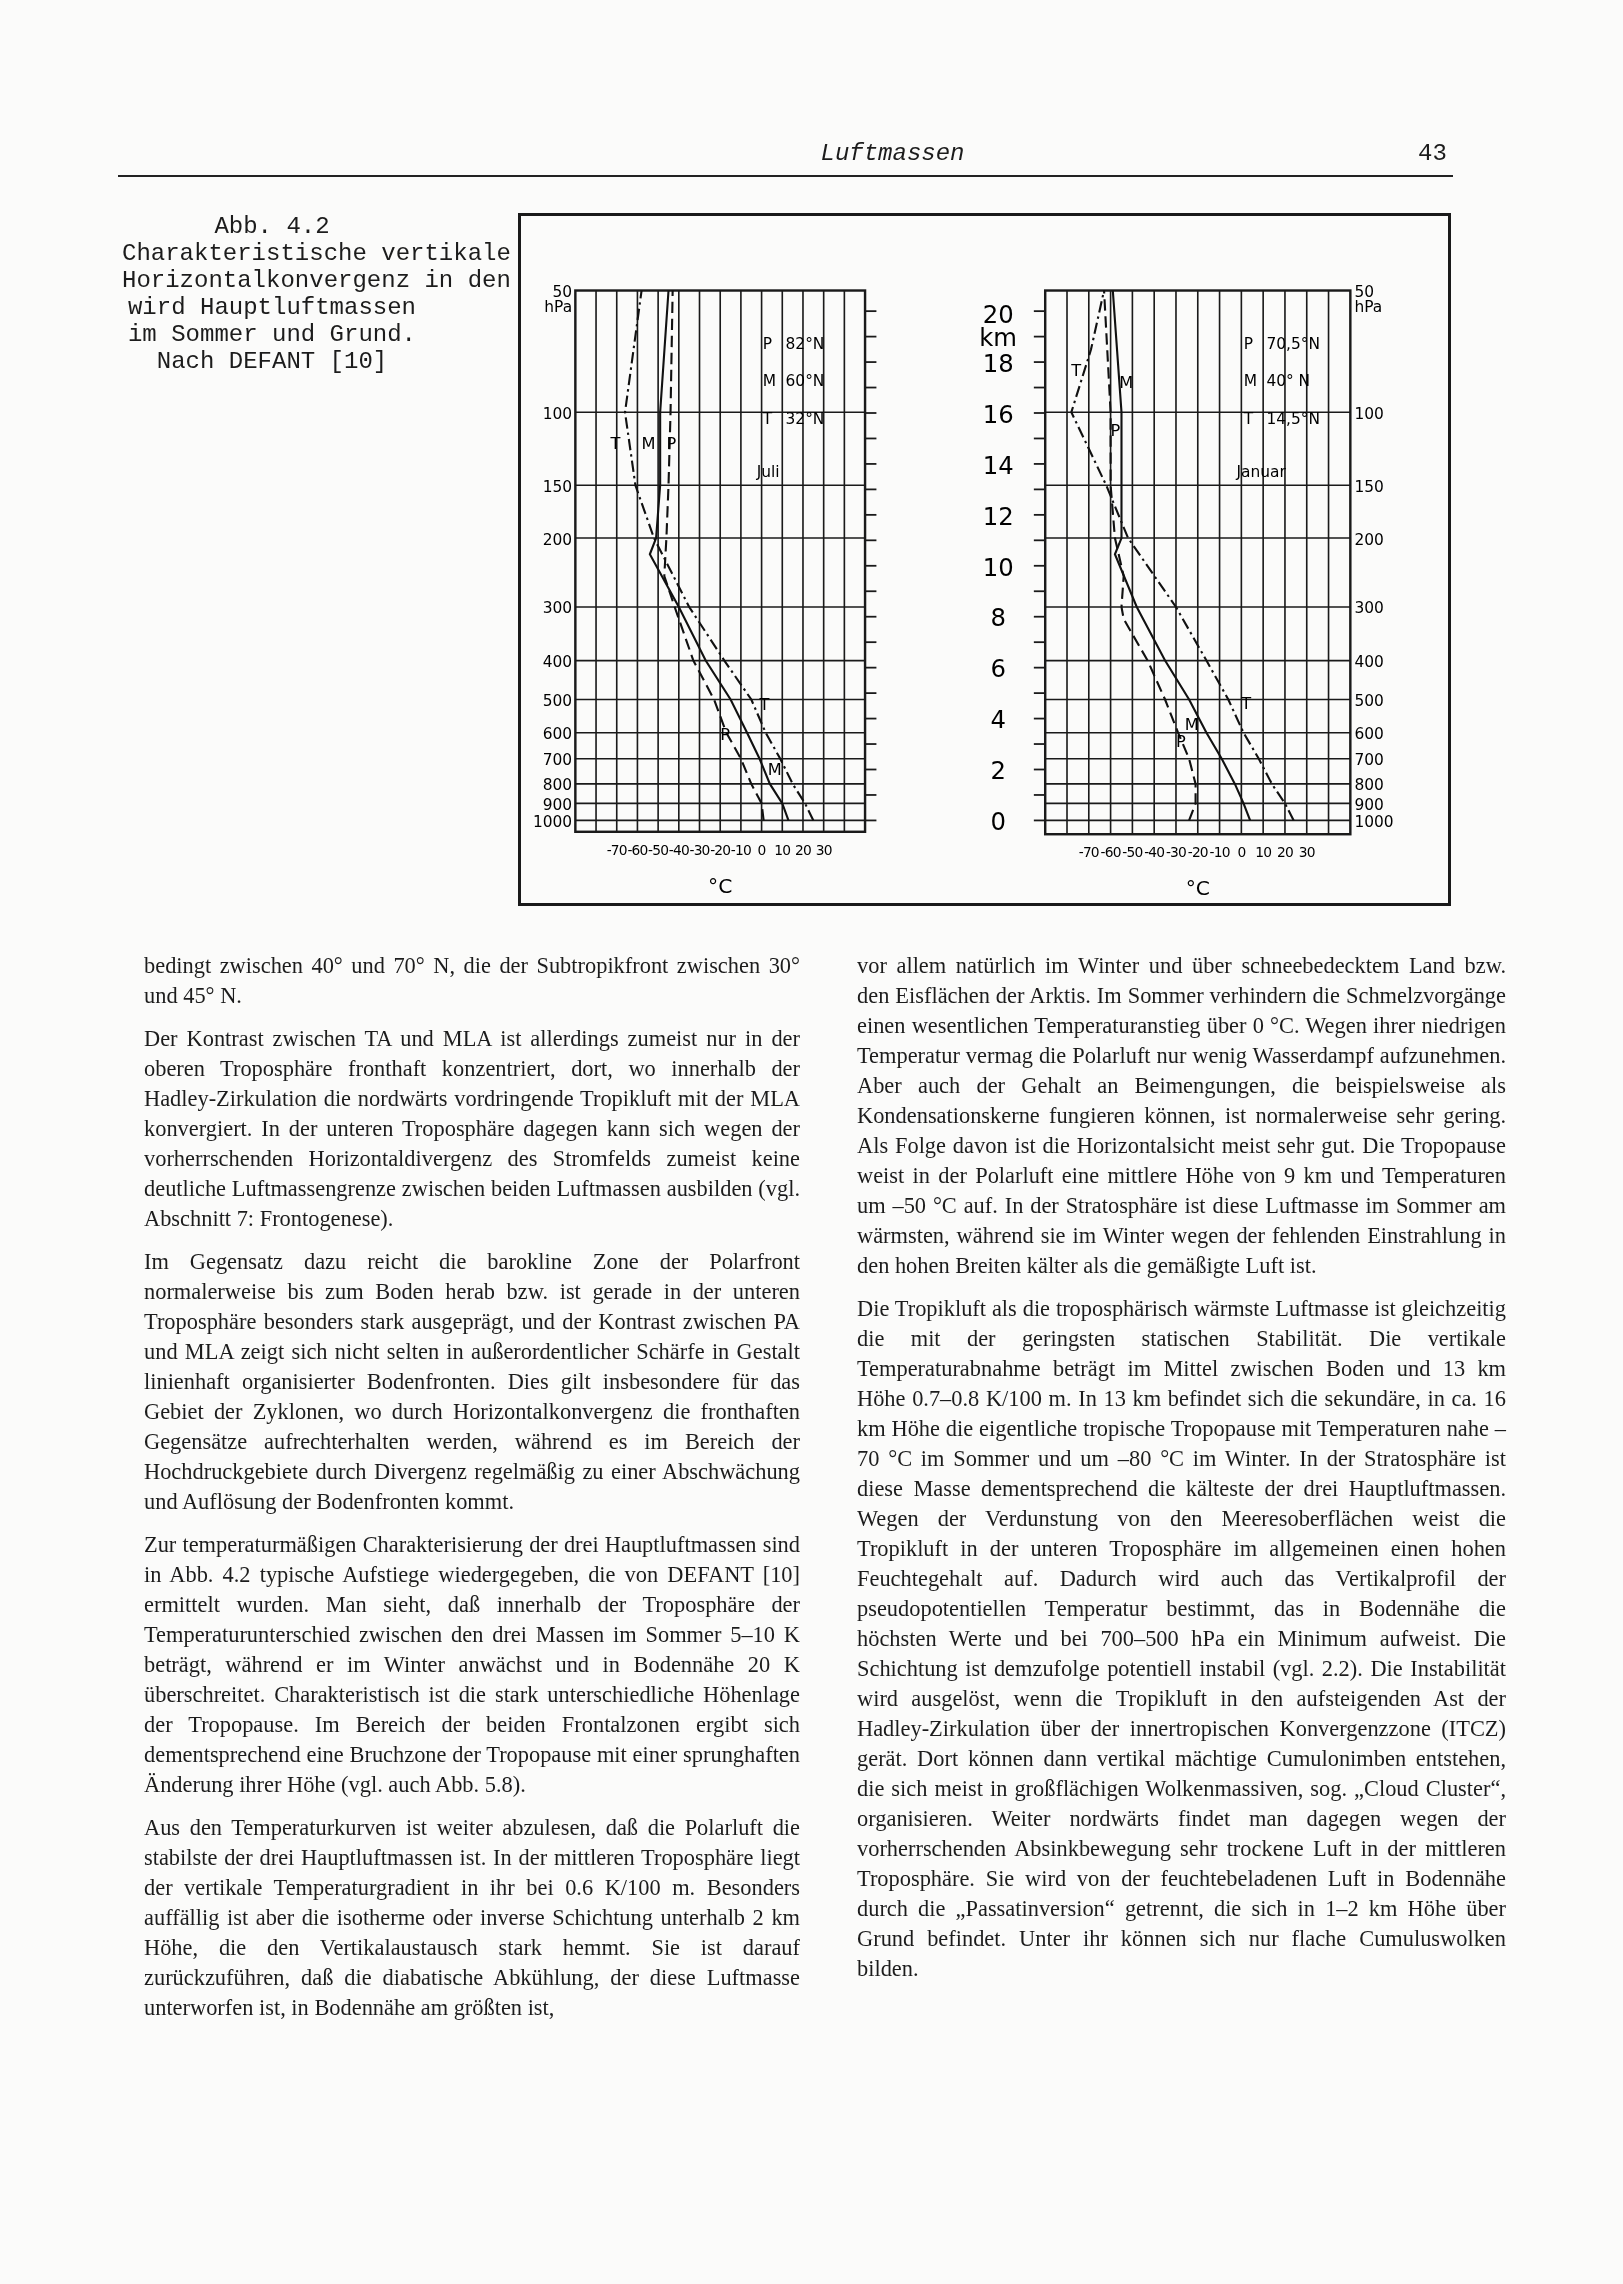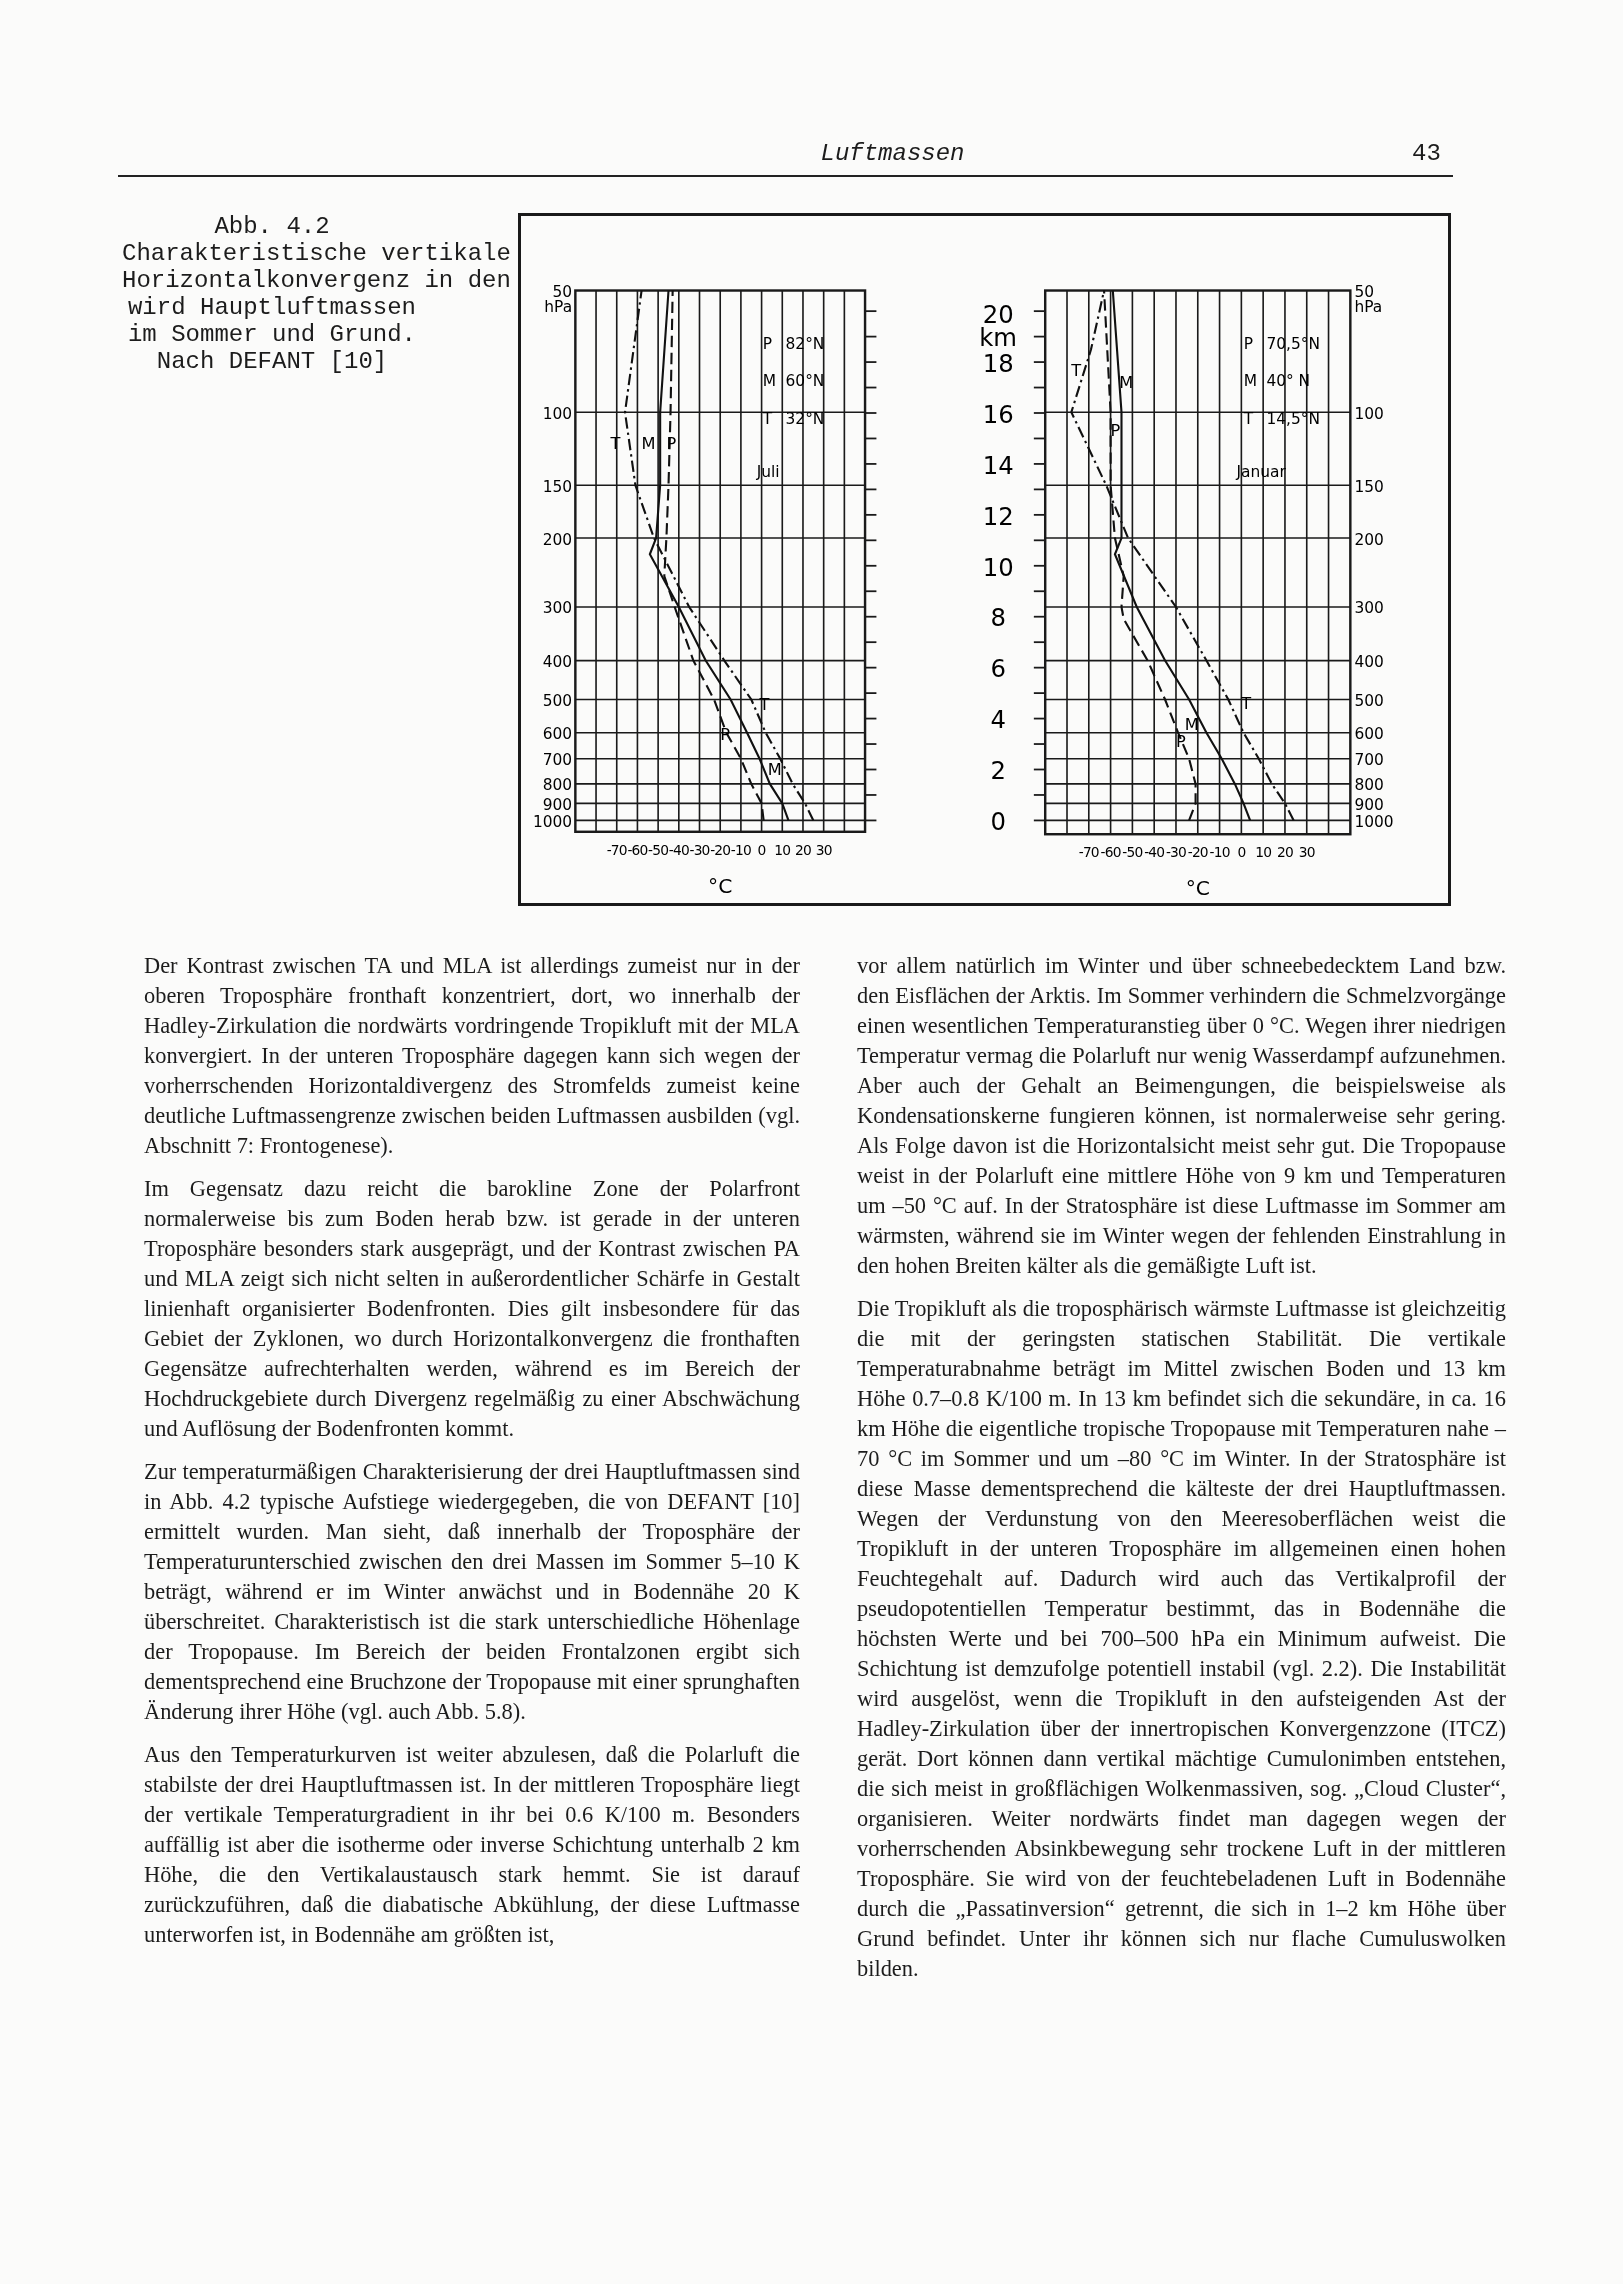--- a/index.html
+++ b/index.html
@@ -1,20 +1,20 @@
 <!DOCTYPE html>
 <html style="font-size:13px"><head>
 <meta charset="utf-8">
 <style>
   html, body { margin:0; padding:0; background:#fbfbfa; }
   body { width:1623px; height:2284px; position:relative; overflow:hidden;
          font-family:"Liberation Serif","DejaVu Serif",serif; color:#1c1c1c; }
   .abs { position:absolute;font-family:Liberation Mono, monospace; }
   .running-title { left:714px; top:140px; width:357px; text-align:center; font-style:italic; font-size:24px; }
-  .page-number { left:1412px; top:140px; width:41px; text-align:left; font-size:24px; }
+  .page-number { left:1412px; top:140px; width:41px; text-align:center; font-size:24px; }
   .header-rule { left:118px; top:175px; width:1335px; height:2.4px; background:#222; }
   .caption { left:122px; top:213px; width:300px; text-align:center; font-size:24px; line-height:27px; }
   .caption div { white-space:nowrap; }
   .figure-box { left:518px; top:213px; width:933px; height:693px; border:3.2px solid #1a1a1a; box-sizing:border-box; }
   svg.chart { position:absolute; left:0; top:0; }
   .col { position:absolute; font-size:22.4px; line-height:30px; text-align:justify; hyphens:none; }
   .col p { margin:0 0 13px 0; }
   .col-left { left:144px; top:951px; width:656px; }
   .col-right { left:822px; top:951px; width:649px;margin-left:35px; }
   .chart-font { font-family:"DejaVu Sans","Liberation Sans",sans-serif; }
@@ -226,20 +226,21 @@
       <text x="1320.2285714285715" y="463" font-size="20">T</text>
       <text x="1379.3142857142857" y="478" font-size="20">M</text>
       <text x="1368.5714285714287" y="537" font-size="20">P</text>
       <text x="1529.7142857142858" y="874" font-size="20">T</text>
       <text x="1459.8857142857144" y="900" font-size="20">M</text>
       <text x="1449.142857142857" y="920" font-size="20">P</text>
     </g>
 </svg>
 
 <div class="col col-left">
+  <p>bedingt zwischen 40° und 70° N, die der Subtropikfront zwischen 30° und 45° N.</p>
   <p>Der Kontrast zwischen TA und MLA ist allerdings zumeist nur in der oberen Troposphäre fronthaft konzentriert, dort, wo innerhalb der Hadley-Zirkulation die nordwärts vordringende Tropikluft mit der MLA konvergiert. In der unteren Troposphäre dagegen kann sich wegen der vorherrschenden Horizontaldivergenz des Stromfelds zumeist keine deutliche Luftmassengrenze zwischen beiden Luftmassen ausbilden (vgl. Abschnitt 7: Frontogenese).</p>
   <p>Im Gegensatz dazu reicht die barokline Zone der Polarfront normalerweise bis zum Boden herab bzw. ist gerade in der unteren Troposphäre besonders stark ausgeprägt, und der Kontrast zwischen PA und MLA zeigt sich nicht selten in außerordentlicher Schärfe in Gestalt linienhaft organisierter Bodenfronten. Dies gilt insbesondere für das Gebiet der Zyklonen, wo durch Horizontalkonvergenz die fronthaften Gegensätze aufrechterhalten werden, während es im Bereich der Hochdruckgebiete durch Divergenz regelmäßig zu einer Abschwächung und Auflösung der Bodenfronten kommt.</p>
   <p>Zur temperaturmäßigen Charakterisierung der drei Hauptluftmassen sind in Abb. 4.2 typische Aufstiege wiedergegeben, die von DEFANT [10] ermittelt wurden. Man sieht, daß innerhalb der Troposphäre der Temperaturunterschied zwischen den drei Massen im Sommer 5–10 K beträgt, während er im Winter anwächst und in Bodennähe 20 K überschreitet. Charakteristisch ist die stark unterschiedliche Höhenlage der Tropopause. Im Bereich der beiden Frontalzonen ergibt sich dementsprechend eine Bruchzone der Tropopause mit einer sprunghaften Änderung ihrer Höhe (vgl. auch Abb. 5.8).</p>
   <p>Aus den Temperaturkurven ist weiter abzulesen, daß die Polarluft die stabilste der drei Hauptluftmassen ist. In der mittleren Troposphäre liegt der vertikale Temperaturgradient in ihr bei 0.6 K/100 m. Besonders auffällig ist aber die isotherme oder inverse Schichtung unterhalb 2 km Höhe, die den Vertikalaustausch stark hemmt. Sie ist darauf zurückzuführen, daß die diabatische Abkühlung, der diese Luftmasse unterworfen ist, in Bodennähe am größten ist,</p>
 </div>
 <div class="col col-right">
   <p>vor allem natürlich im Winter und über schneebedecktem Land bzw. den Eisflächen der Arktis. Im Sommer verhindern die Schmelzvorgänge einen wesentlichen Temperaturanstieg über 0 °C. Wegen ihrer niedrigen Temperatur vermag die Polarluft nur wenig Wasserdampf aufzunehmen. Aber auch der Gehalt an Beimengungen, die beispielsweise als Kondensationskerne fungieren können, ist normalerweise sehr gering. Als Folge davon ist die Horizontalsicht meist sehr gut. Die Tropopause weist in der Polarluft eine mittlere Höhe von 9 km und Temperaturen um –50 °C auf. In der Stratosphäre ist diese Luftmasse im Sommer am wärmsten, während sie im Winter wegen der fehlenden Einstrahlung in den hohen Breiten kälter als die gemäßigte Luft ist.</p>
   <p>Die Tropikluft als die troposphärisch wärmste Luftmasse ist gleichzeitig die mit der geringsten statischen Stabilität. Die vertikale Temperaturabnahme beträgt im Mittel zwischen Boden und 13 km Höhe 0.7–0.8 K/100 m. In 13 km befindet sich die sekundäre, in ca. 16 km Höhe die eigentliche tropische Tropopause mit Temperaturen nahe –70 °C im Sommer und um –80 °C im Winter. In der Stratosphäre ist diese Masse dementsprechend die kälteste der drei Hauptluftmassen. Wegen der Verdunstung von den Meeresoberflächen weist die Tropikluft in der unteren Troposphäre im allgemeinen einen hohen Feuchtegehalt auf. Dadurch wird auch das Vertikalprofil der pseudopotentiellen Temperatur bestimmt, das in Bodennähe die höchsten Werte und bei 700–500 hPa ein Minimum aufweist. Die Schichtung ist demzufolge potentiell instabil (vgl. 2.2). Die Instabilität wird ausgelöst, wenn die Tropikluft in den aufsteigenden Ast der Hadley-Zirkulation über der innertropischen Konvergenzzone (ITCZ) gerät. Dort können dann vertikal mächtige Cumulonimben entstehen, die sich meist in großflächigen Wolkenmassiven, sog. „Cloud Cluster“, organisieren. Weiter nordwärts findet man dagegen wegen der vorherrschenden Absinkbewegung sehr trockene Luft in der mittleren Troposphäre. Sie wird von der feuchtebeladenen Luft in Bodennähe durch die „Passatinversion“ getrennt, die sich in 1–2 km Höhe über Grund befindet. Unter ihr können sich nur flache Cumuluswolken bilden.</p>
 </div>
 

